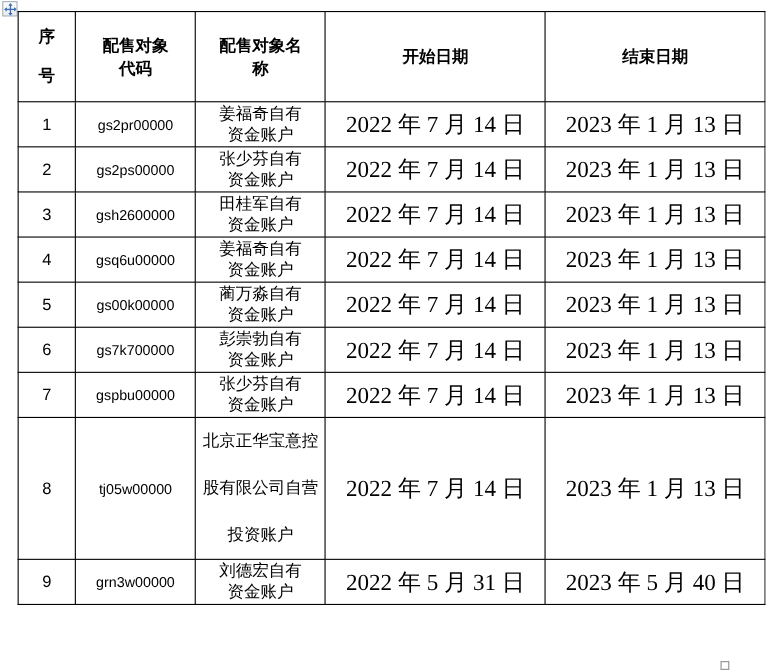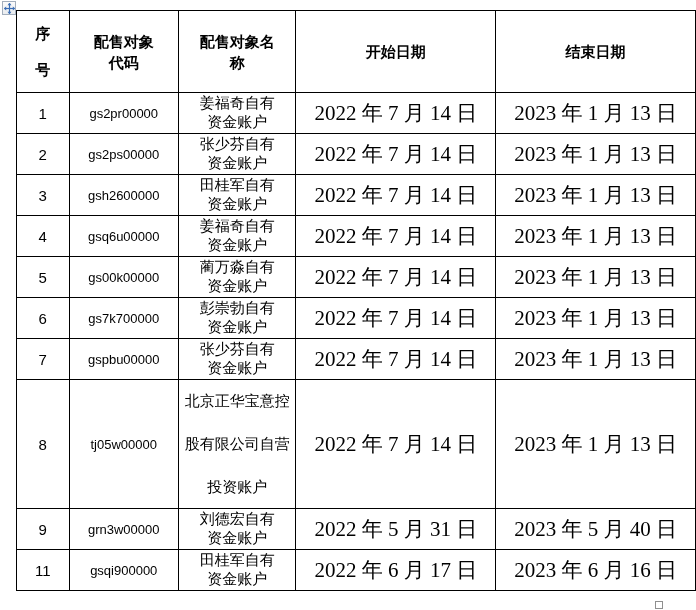--- a/index.html
+++ b/index.html
@@ -191,23 +191,16 @@
       <td class="cell-date">2022 年 7 月 14 日</td>
       <td class="cell-date">2023 年 1 月 13 日</td>
     </tr>
     <tr>
       <td class="cell-no">9</td>
       <td class="cell-code">grn3w00000</td>
       <td class="cell-name">刘德宏自有资金账户</td>
       <td class="cell-date">2022 年 5 月 31 日</td>
       <td class="cell-date">2023 年 5 月 40 日</td>
     </tr>
-    <tr>
-      <td class="cell-no">11</td>
-      <td class="cell-code">gsqi900000</td>
-      <td class="cell-name">田桂军自有资金账户</td>
-      <td class="cell-date">2022 年 6 月 17 日</td>
-      <td class="cell-date">2023 年 6 月 16 日</td>
-    </tr>
   </tbody>
 </table>
 
 <div class="resize-handle"></div>
 
 </body></html>

